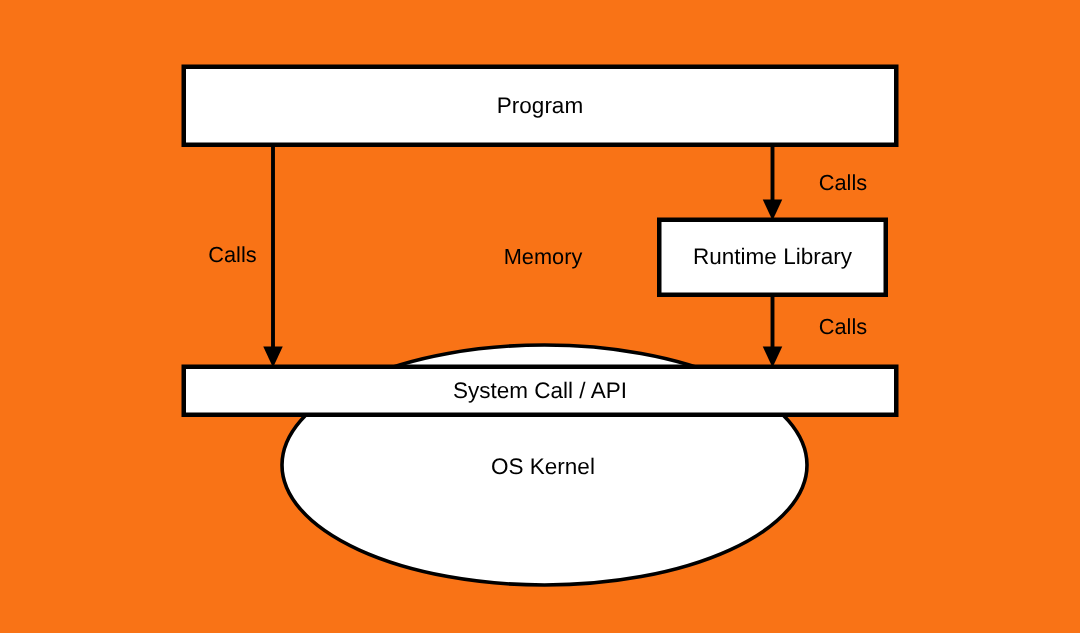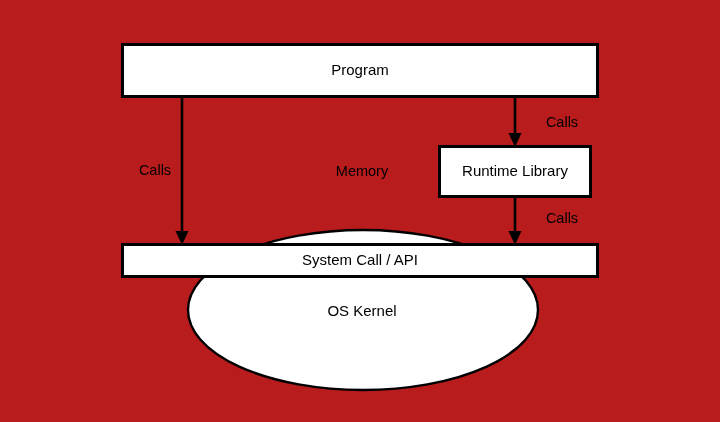--- a/index.html
+++ b/index.html
@@ -8,21 +8,21 @@
     padding: 0;
     background: #ffffff;
   }
   body {
     font-family: "Liberation Sans", sans-serif;
   }
   #stage {
     position: relative;
     width: 720px;
     height: 422px;
-    background: #b91c1c;
+    background: #f97316;
     overflow: hidden;
   }
   #diagram-svg {
     position: absolute;
     left: 0;
     top: 0;
     width: 720px;
     height: 422px;
     display: block;
   }

